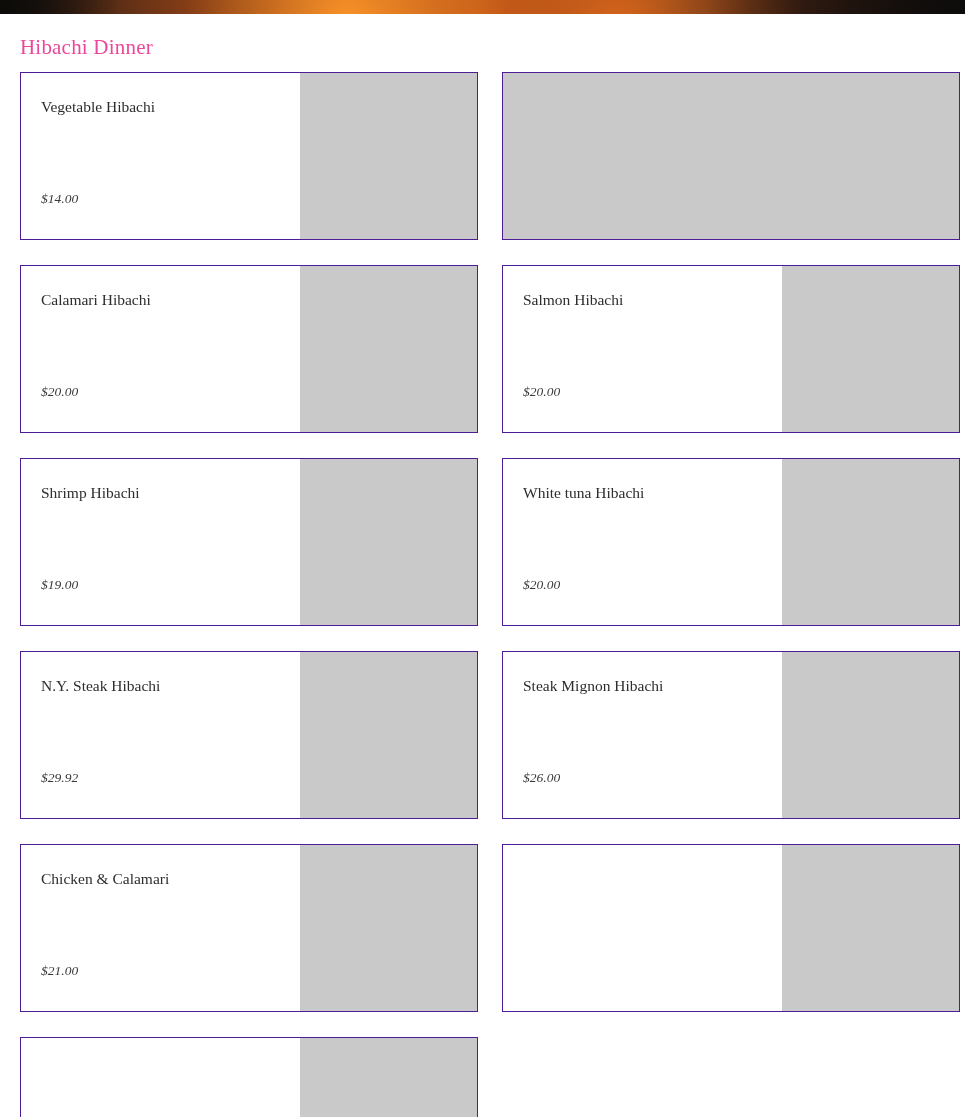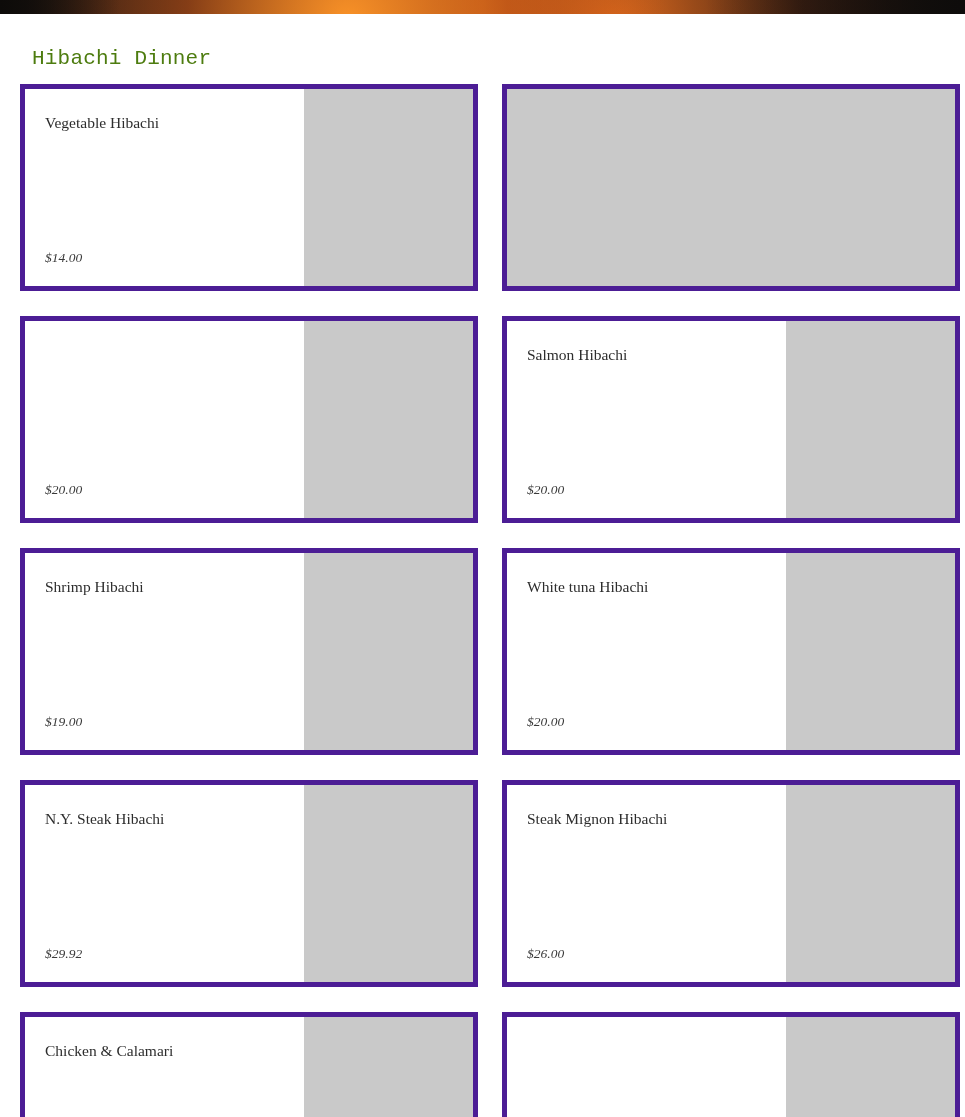--- a/index.html
+++ b/index.html
@@ -42,41 +42,40 @@
     right: 0; top: 0;
     width: 260px; height: 100%;
     background: linear-gradient(270deg, #0e0c0b 0%, rgba(14,12,11,0) 100%);
   }
 
   
   .section-title {
     font-size: 21px;
     font-weight: 400;
     letter-spacing: 0.2px;
-    color: #4d7c0f;
-    margin: 12px;
+    color: #ec4899;
+    margin: 0;
     padding: 20px 0 0 20px;
     line-height: 26px;
-    font-family: Liberation Mono, monospace;
   }
 
   
   .menu-grid {
     margin-top: 12px;
     padding-left: 20px;
     display: grid;
     grid-template-columns: 458px 458px;
     column-gap: 24px;
     row-gap: 25px;
   }
   .menu-card {
     position: relative;
-    height: 207px;
+    height: 168px;
     background: #ffffff;
-    border: 5px solid #4c1d95;
+    border: 1px solid #4c1d95;
     box-sizing: border-box;
     display: flex;
   }
   .card-text {
     width: 279px;
     box-sizing: border-box;
     padding: 24px 18px 0 20px;
     position: relative;
     flex: 0 0 279px;
   }
@@ -89,21 +88,21 @@
   .item-desc {
     font-size: 12.5px;
     line-height: 17px;
     color: #555;
     margin-top: 6px;
     font-style: normal;
   }
   .item-price {
     position: absolute;
     left: 20px;
-    bottom: 20px;
+    bottom: 32px;
     font-size: 13.5px;
     font-style: italic;
     color: #3a3a3a;
   }
   .card-thumb {
     flex: 1 1 auto;
     background: #c9c9c9;
   }
 </style>
 </head>
@@ -127,20 +126,21 @@
     </div>
     <div class="card-thumb"></div>
   </div>
 
   <div class="menu-card">
     <div class="card-thumb"></div>
   </div>
 
   <div class="menu-card">
     <div class="card-text">
+      <div class="item-name">Calamari Hibachi</div>
       <div class="item-desc"></div>
       <div class="item-price">$20.00</div>
     </div>
     <div class="card-thumb"></div>
   </div>
 
   <div class="menu-card">
     <div class="card-text">
       <div class="item-name">Salmon Hibachi</div>
       <div class="item-desc"></div>

